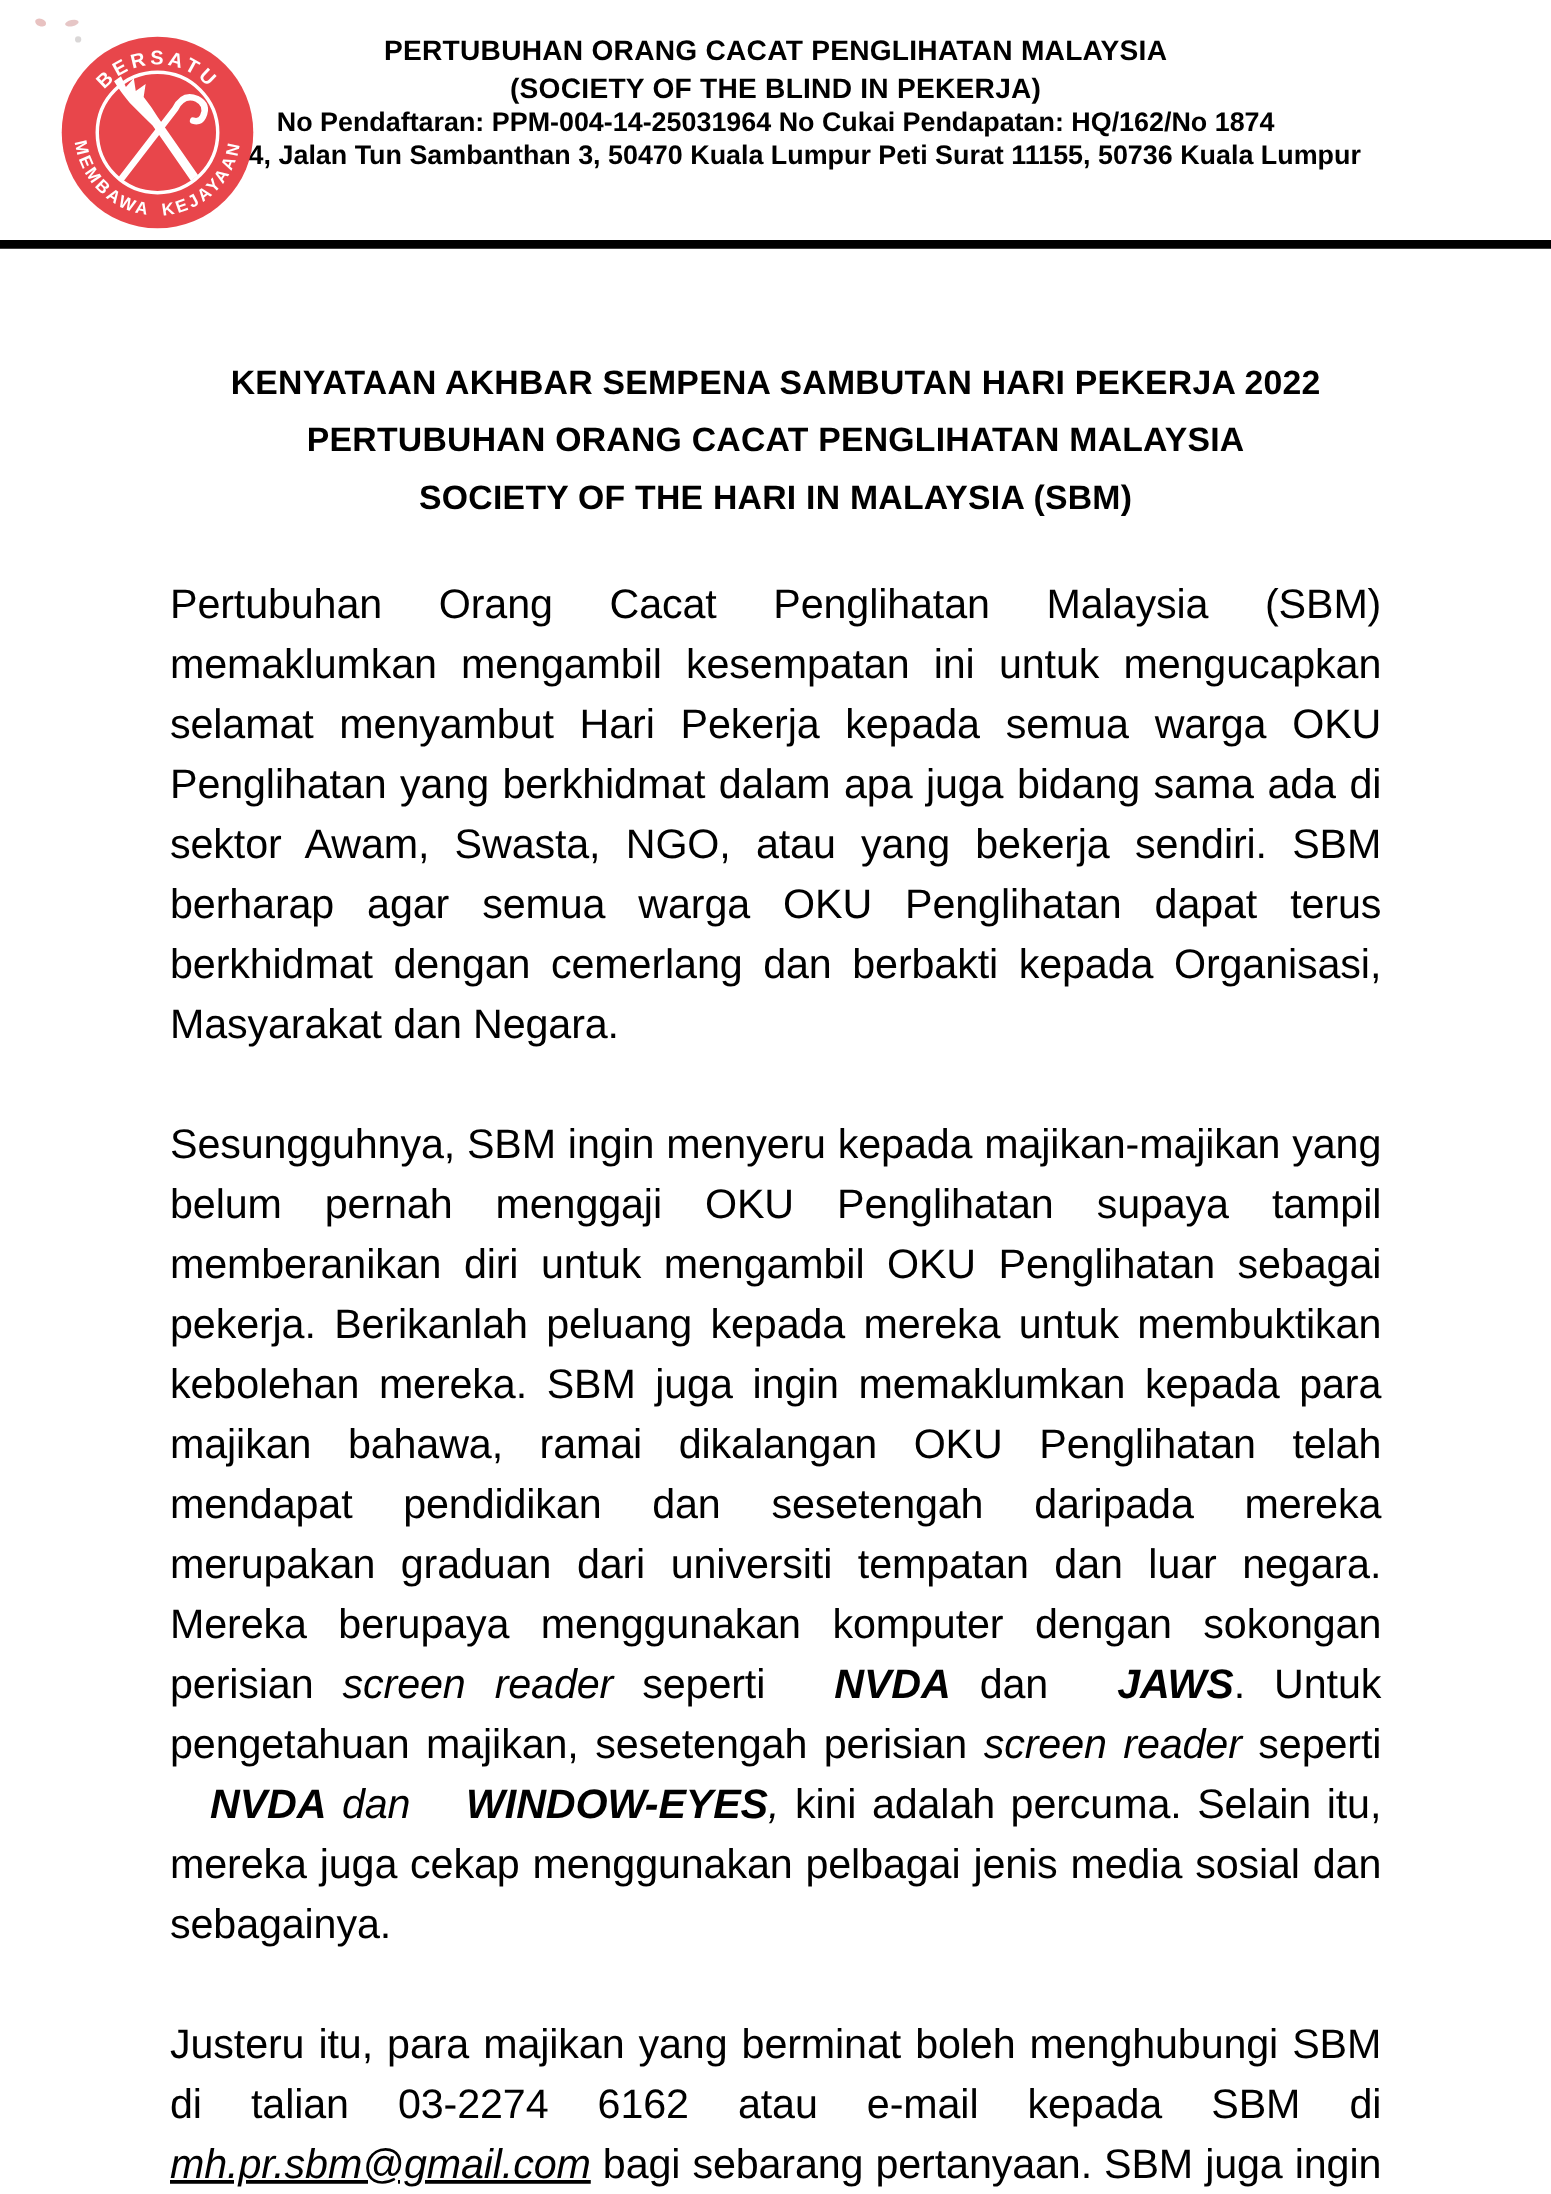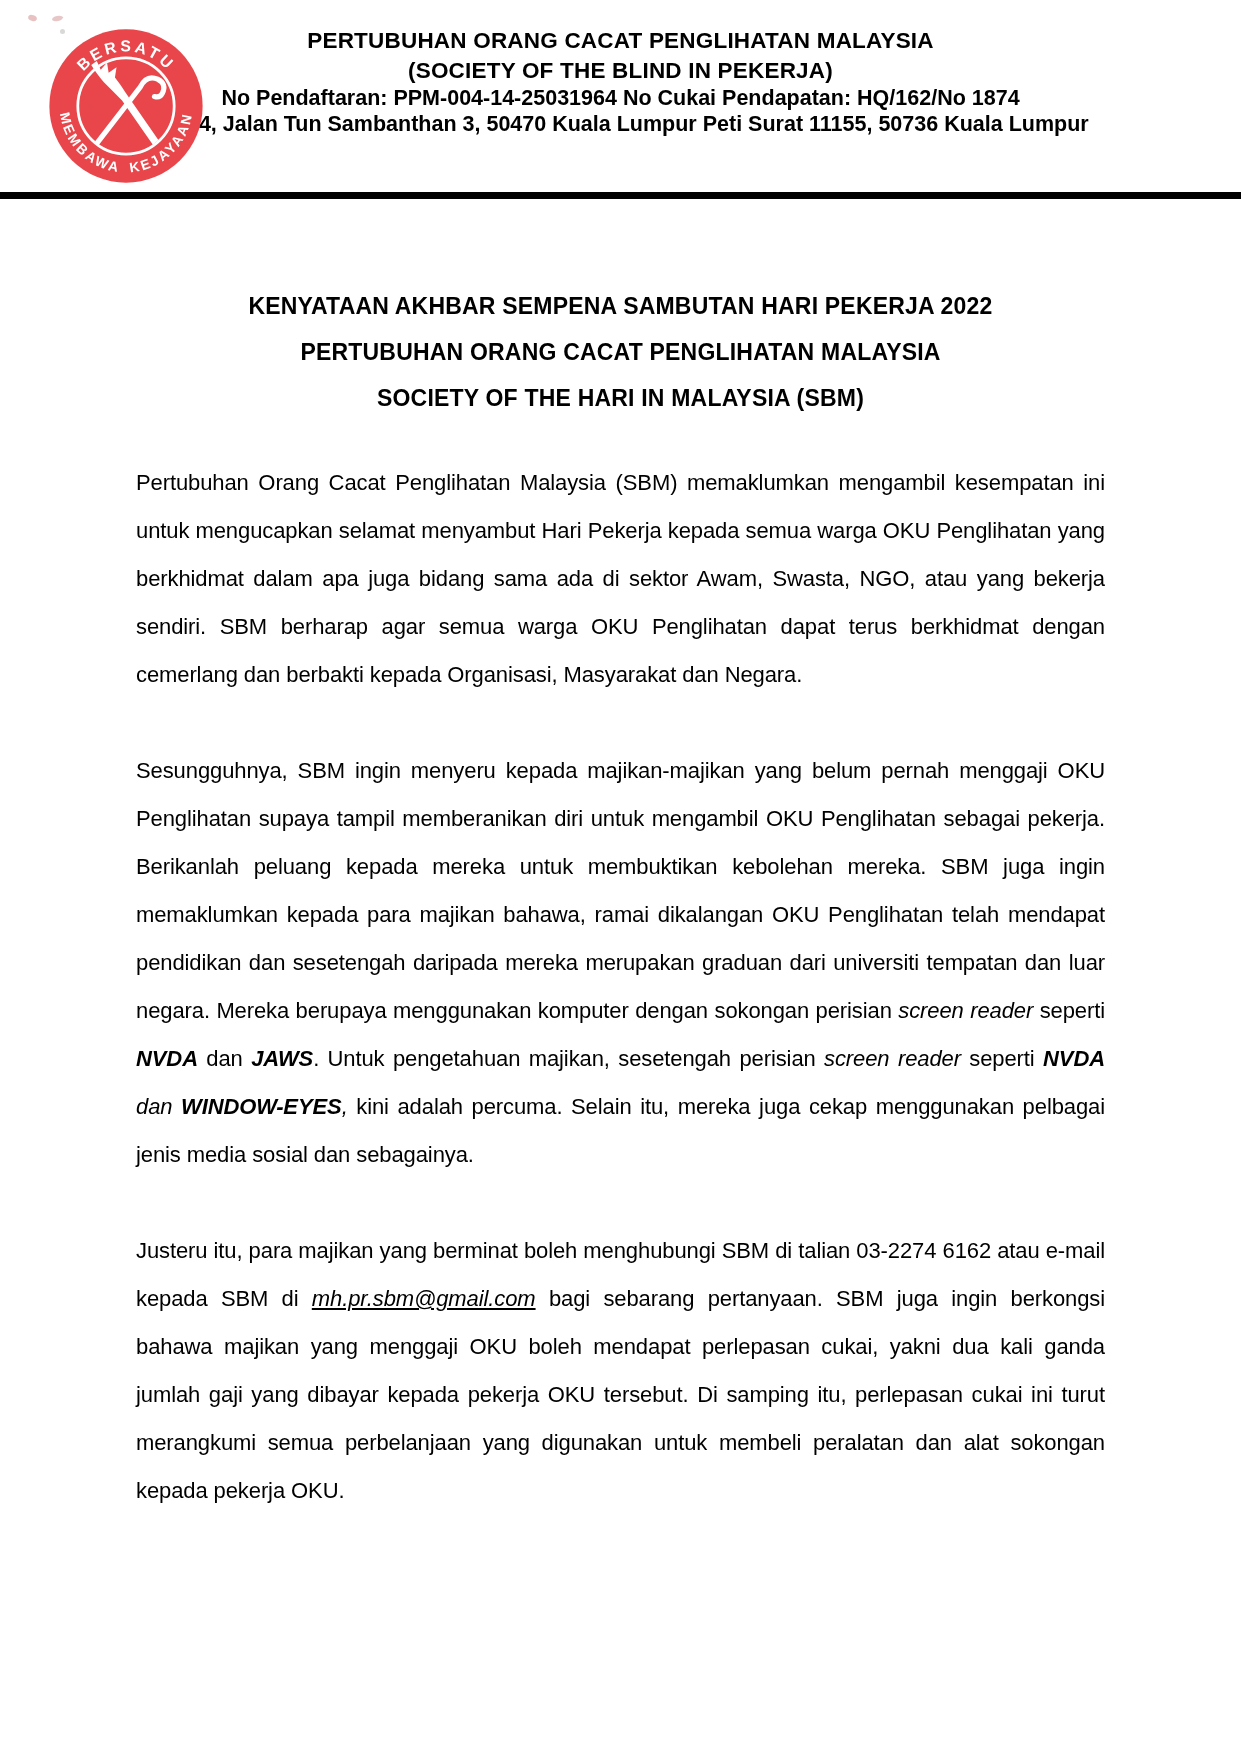--- a/index.html
+++ b/index.html
@@ -21,30 +21,30 @@
   .m2{left:52px;top:16px;width:11px;height:5px;background:rgba(190,105,105,.38);transform:rotate(-12deg);}
   .m3{left:60px;top:29px;width:5px;height:5px;background:rgba(150,140,140,.35);}
 
   .lh-text{text-align:center;padding-top:26px;line-height:0;}
   .org-name{font-size:22.5px;font-weight:bold;line-height:30px;letter-spacing:.2px;}
   .lh-line{font-size:21.5px;line-height:25.5px;font-weight:bold;}
 
   .rule{height:7px;background:#000000;width:1241px;}
 
   
-  .doc-title{margin-top:84px;text-align:center;font-weight:bold;font-size:23px;line-height:46px;letter-spacing:.2px;}
+  .doc-title{margin-top:84px;text-align:center;font-weight:bold;font-size:27px;line-height:46px;letter-spacing:.2px;}
   .doc-main{margin:38px 136px 0 136px;}
   .para{
     margin:0 0 48px 0;
-    font-size:22px;
+    font-size:33px;
     line-height:48px;
     text-align:justify;
     letter-spacing:-0.1px;
   }
-  .b{font-weight:bold;}
+  .b{font-weight:bold;margin-left:32px;}
   .i{font-style:italic;}
   .u{text-decoration:underline;}
   .para span{color:#000;}
 </style>
 </head>
 <body>
 
 <div class="page">
 
   <header class="letterhead">

